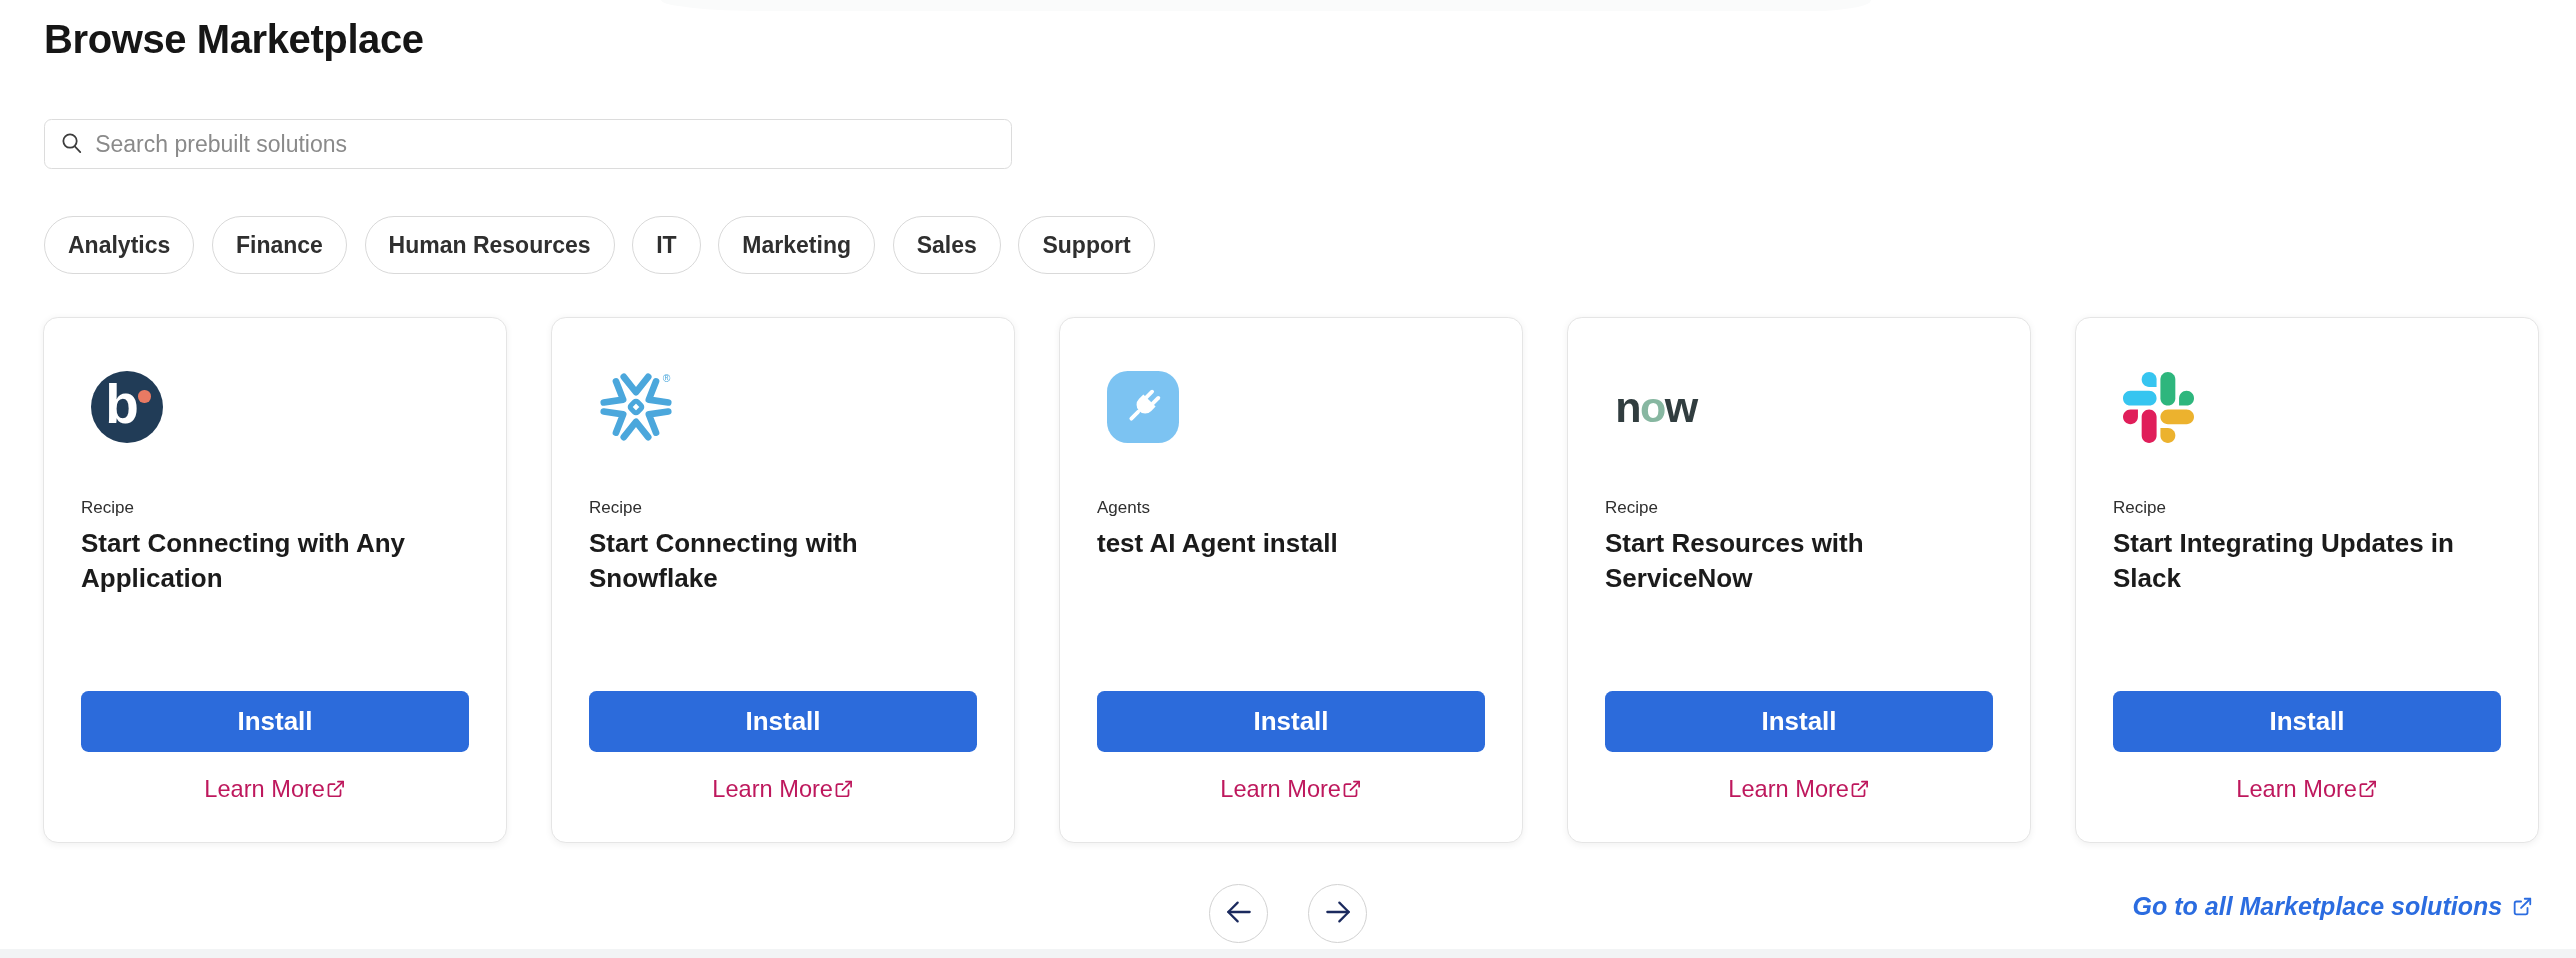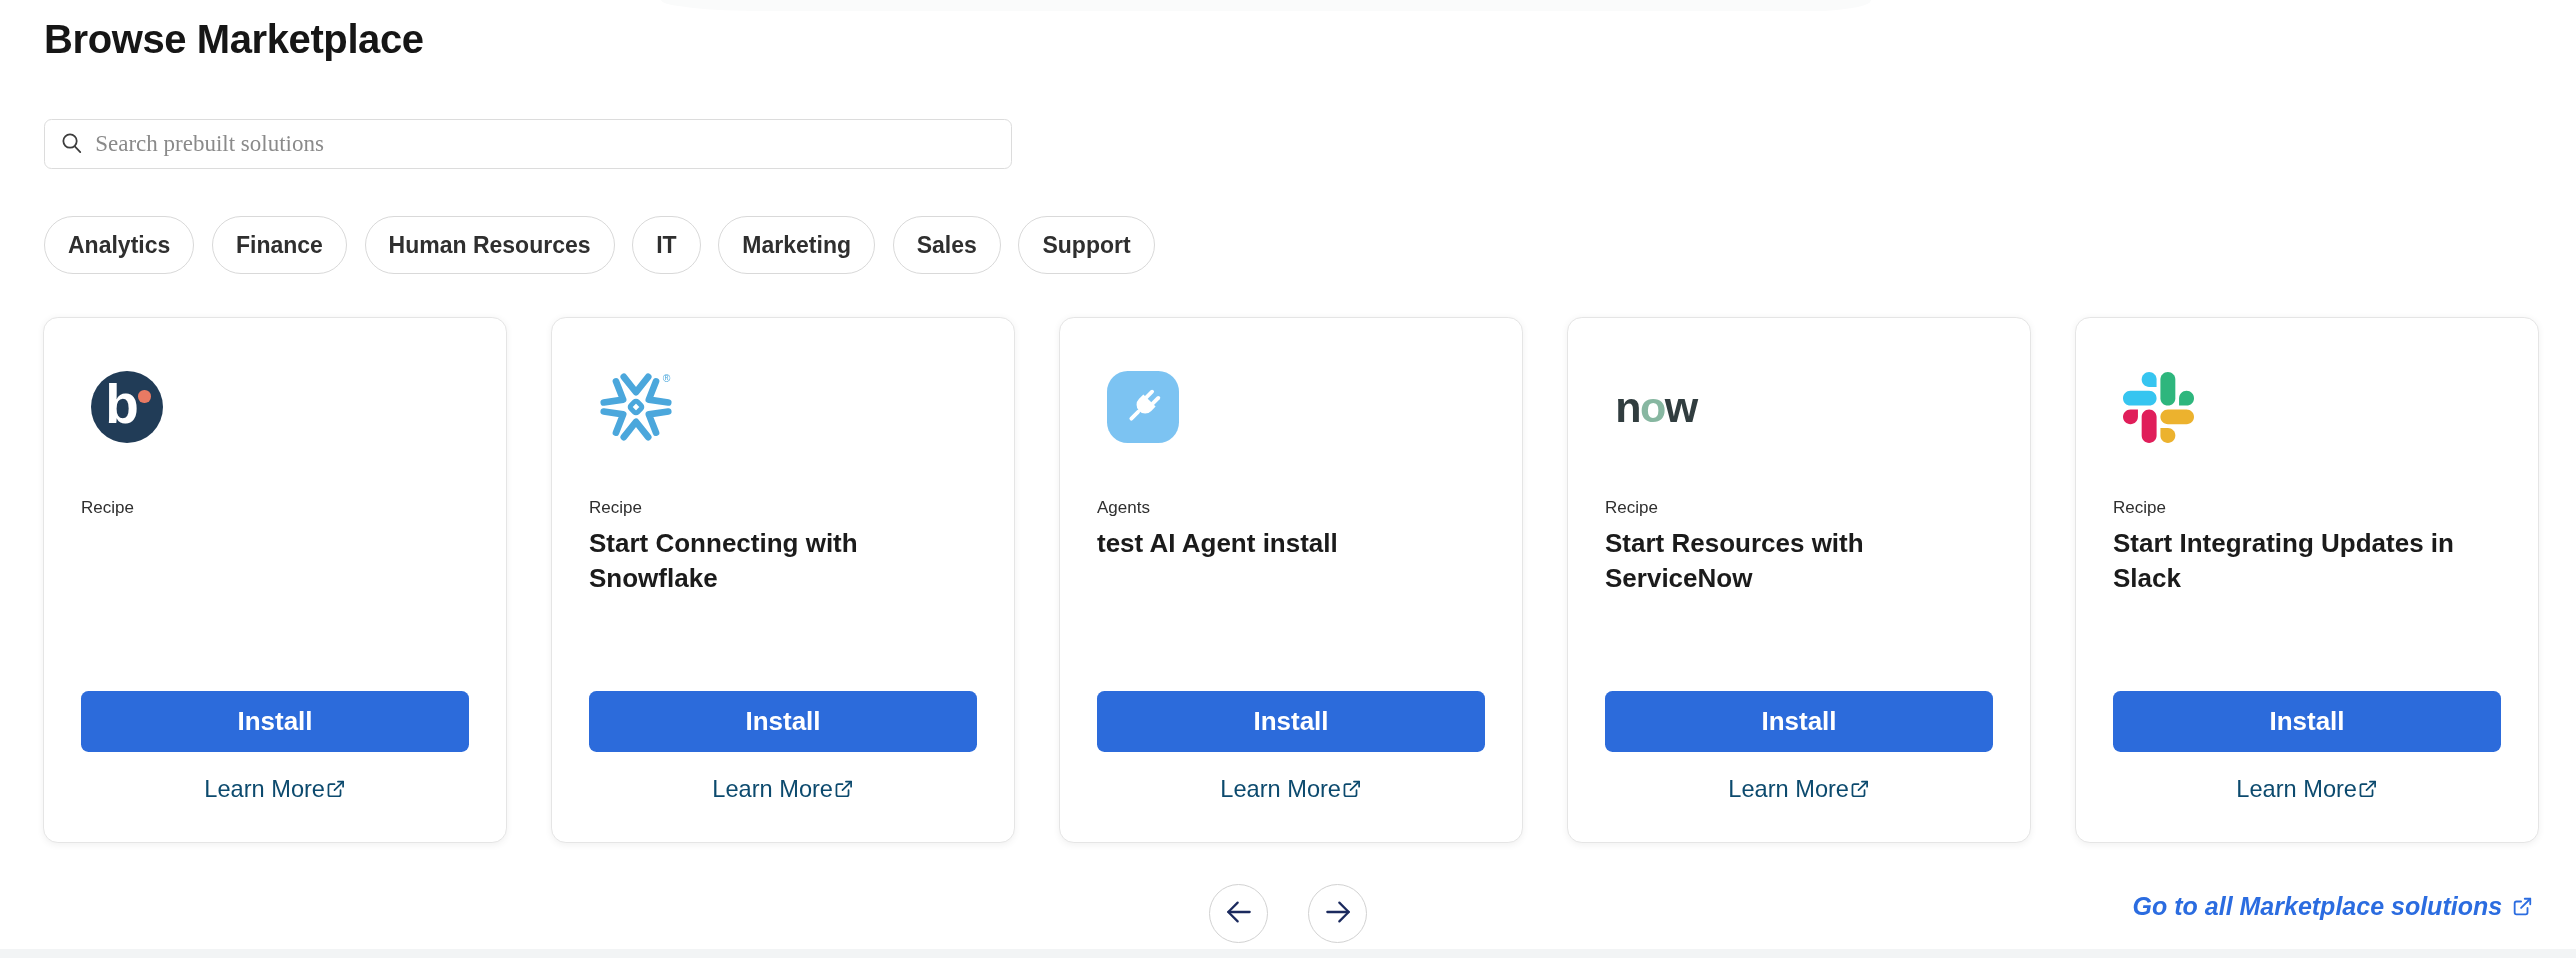--- a/index.html
+++ b/index.html
@@ -12,41 +12,41 @@
     background: #fafbfb; border-bottom-left-radius: 103px 11px; border-bottom-right-radius: 59px 11px; }
 
   .page-title { position: absolute; left: 44px; top: 14.8px; font-size: 40px; line-height: 49px;
     font-weight: 800; letter-spacing: -0.4px; color: #161616; }
 
   .search-bar { position: absolute; left: 44px; top: 119px; width: 968px; height: 50px;
     border: 1.5px solid #dcdcdc; border-radius: 7.4px; background: #fff;
     display: flex; align-items: center; padding: 0 14.8px; gap: 11.8px; }
   .search-bar svg { flex: 0 0 auto; }
   .search-input { flex: 1; border: none; outline: none; font-size: 23px; color: #444;
-    font-family: Liberation Serif, serif; background: transparent; }
+    font-family: Liberation Sans, sans-serif; background: transparent; }
   .search-input::placeholder { color: #8a8a8a; }
 
   .filters { position: absolute; left: 44px; top: 216px; display: flex; gap: 17.7px; }
   .pill { height: 58px; padding: 16px 23px; border: 1.5px solid #d9d9d9; border-radius: 29.5px;
     background: #fff; font-size: 23px; color: #2f2f2f; font-family: inherit; cursor: pointer;
     display: flex; align-items: center; white-space: nowrap; font-weight: bold; }
 
   .cards { position: absolute; left: 43px; top: 317px; display: flex; gap: 44px; }
   .card { position: relative; width: 464px; height: 526px; background: #fff;
     border: 0.7px solid #e5e5e5; border-radius: 14.8px; box-shadow: 0 1.5px 7.4px rgba(0,0,0,0.06);
     padding: 52px 37px 0 37px; }
   .card-icon { height: 74px; margin-left: 10.3px; display: flex; align-items: center; }
   .card-category { margin-top: 49px; font-size: 17px; line-height: 29.5px; color: #2f2f2f; }
   .card-title { margin-top: 3px; font-size: 26px; line-height: 35px; font-weight: 700; color: #1b1b1b; }
   .install-btn { position: absolute; left: 37px; right: 37px; top: 373px; height: 61px;
     background: #2c6bdb; border: none; border-radius: 7.4px; color: #fff; font-size: 26px;
     font-weight: 700; font-family: inherit; cursor: pointer; }
   .learn-more { position: absolute; left: 0; right: 0; top: 455px; height: 32px;
     display: flex; align-items: center; justify-content: center; 
-    color: #0c4a6e; font-size: 23.6px; text-decoration: none; cursor: pointer; }
+    color: #be185d; font-size: 23.6px; text-decoration: none; cursor: pointer; }
   .learn-more .ext-icon, .footer-link .ext-icon { display: inline-flex; }
 
   
   .blogo { position: relative; width: 72px; height: 72px; border-radius: 50%; background: #213c57;
     display: flex; align-items: center; justify-content: center; }
   .blogo .bglyph { color: #fff; font-size: 55px; font-weight: 700; line-height: 1;
     transform: translate(-5.2px, -3px); }
   .blogo .bdot { position: absolute; width: 12.5px; height: 12.5px; border-radius: 50%;
     background: #e87a63; right: 12.5px; top: 19px; }
   .now-logo { font-size: 43px; font-weight: 700; letter-spacing: -1.5px; color: #313d3f; }
@@ -96,20 +96,21 @@
 
   <div class="cards">
       <article class="card">
       <div class="card-icon">
           <div class="blogo">
             <span class="bglyph">b</span>
             <span class="bdot"></span>
           </div>
         </div>
       <div class="card-category">Recipe</div>
+      <div class="card-title">Start Connecting with Any Application</div>
       <button class="install-btn">Install</button>
       <a class="learn-more">
         <span>Learn More</span>
         <span class="ext-icon">
           <svg width="20.7" height="20.7" viewBox="0 0 24 24" fill="none" stroke="currentColor" stroke-width="2" stroke-linecap="round" stroke-linejoin="round">
             <path d="M18 13v5a2 2 0 0 1-2 2H6a2 2 0 0 1-2-2V8a2 2 0 0 1 2-2h5"></path>
             <polyline points="15 3 21 3 21 9"></polyline>
             <line x1="11" y1="13" x2="21" y2="3"></line>
           </svg>
         </span>

